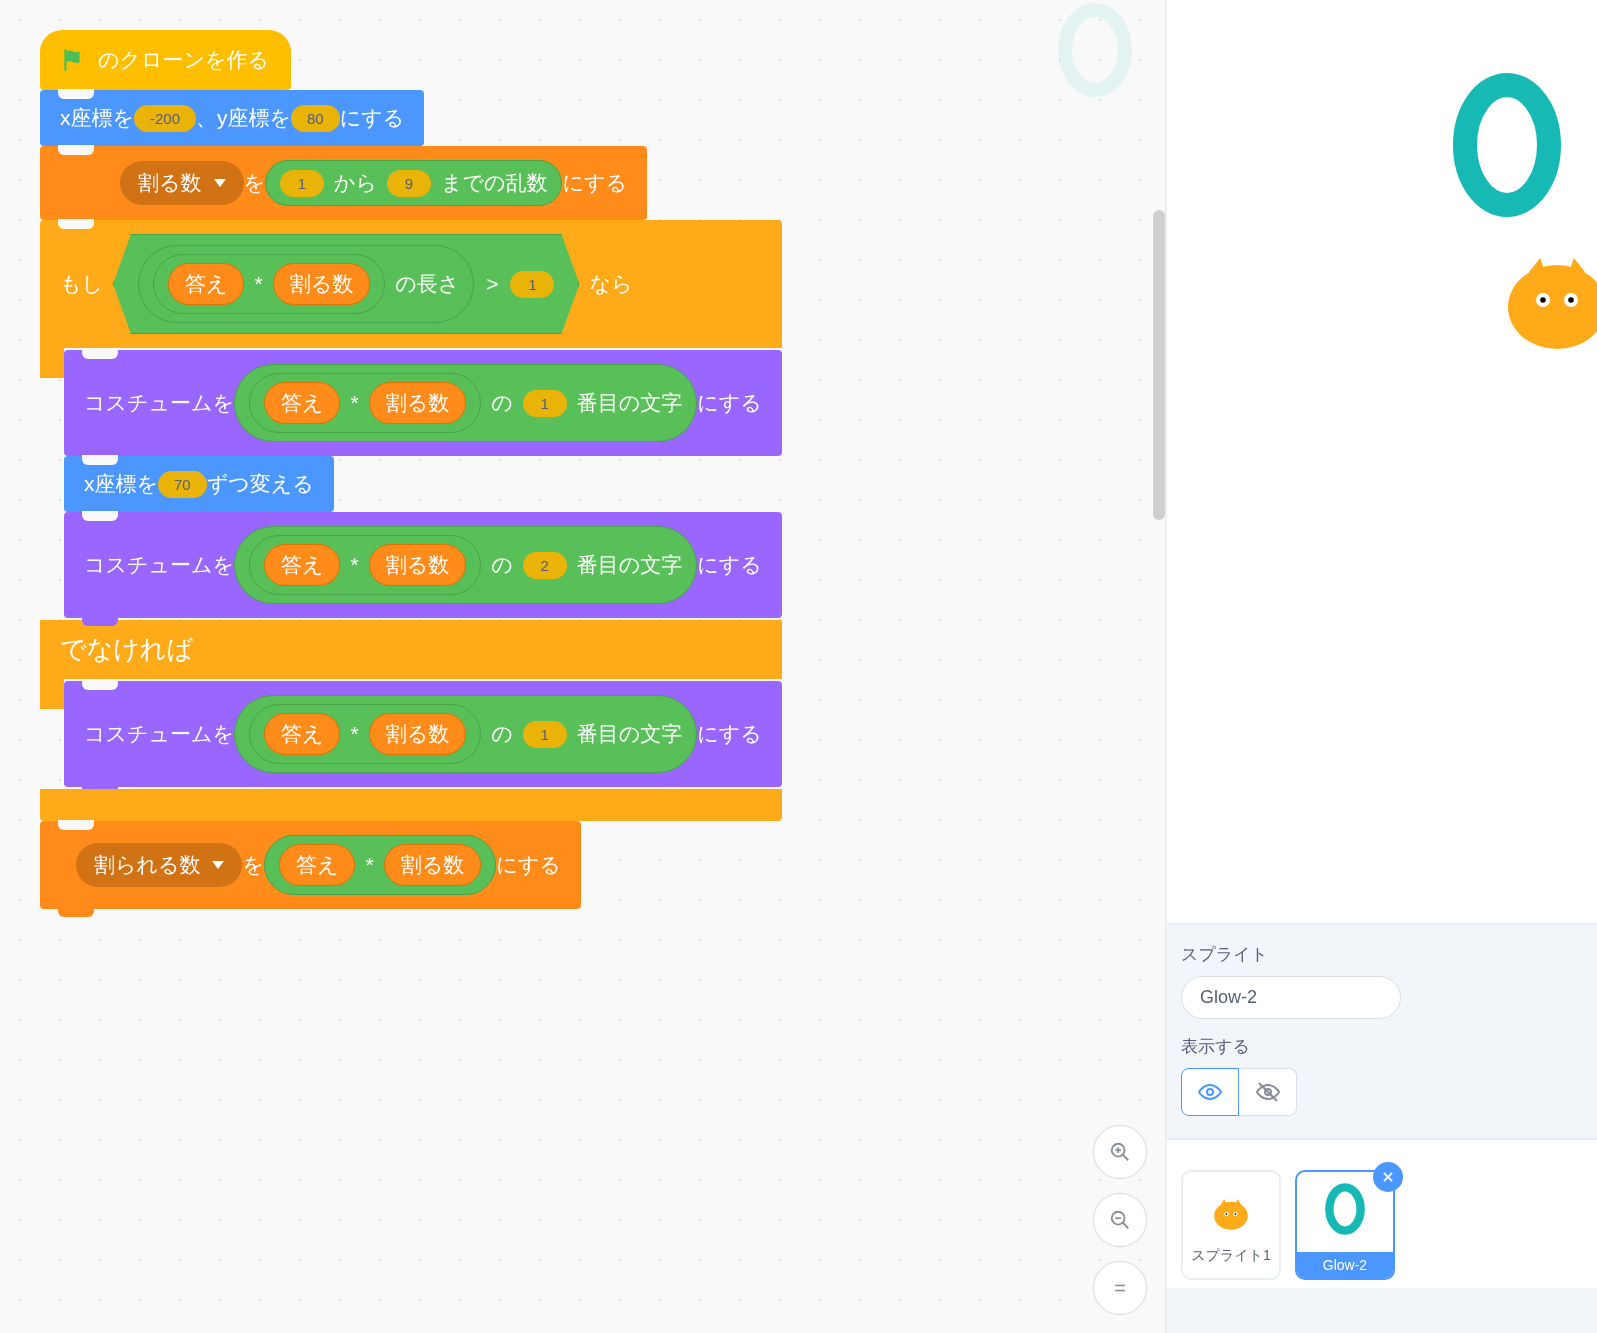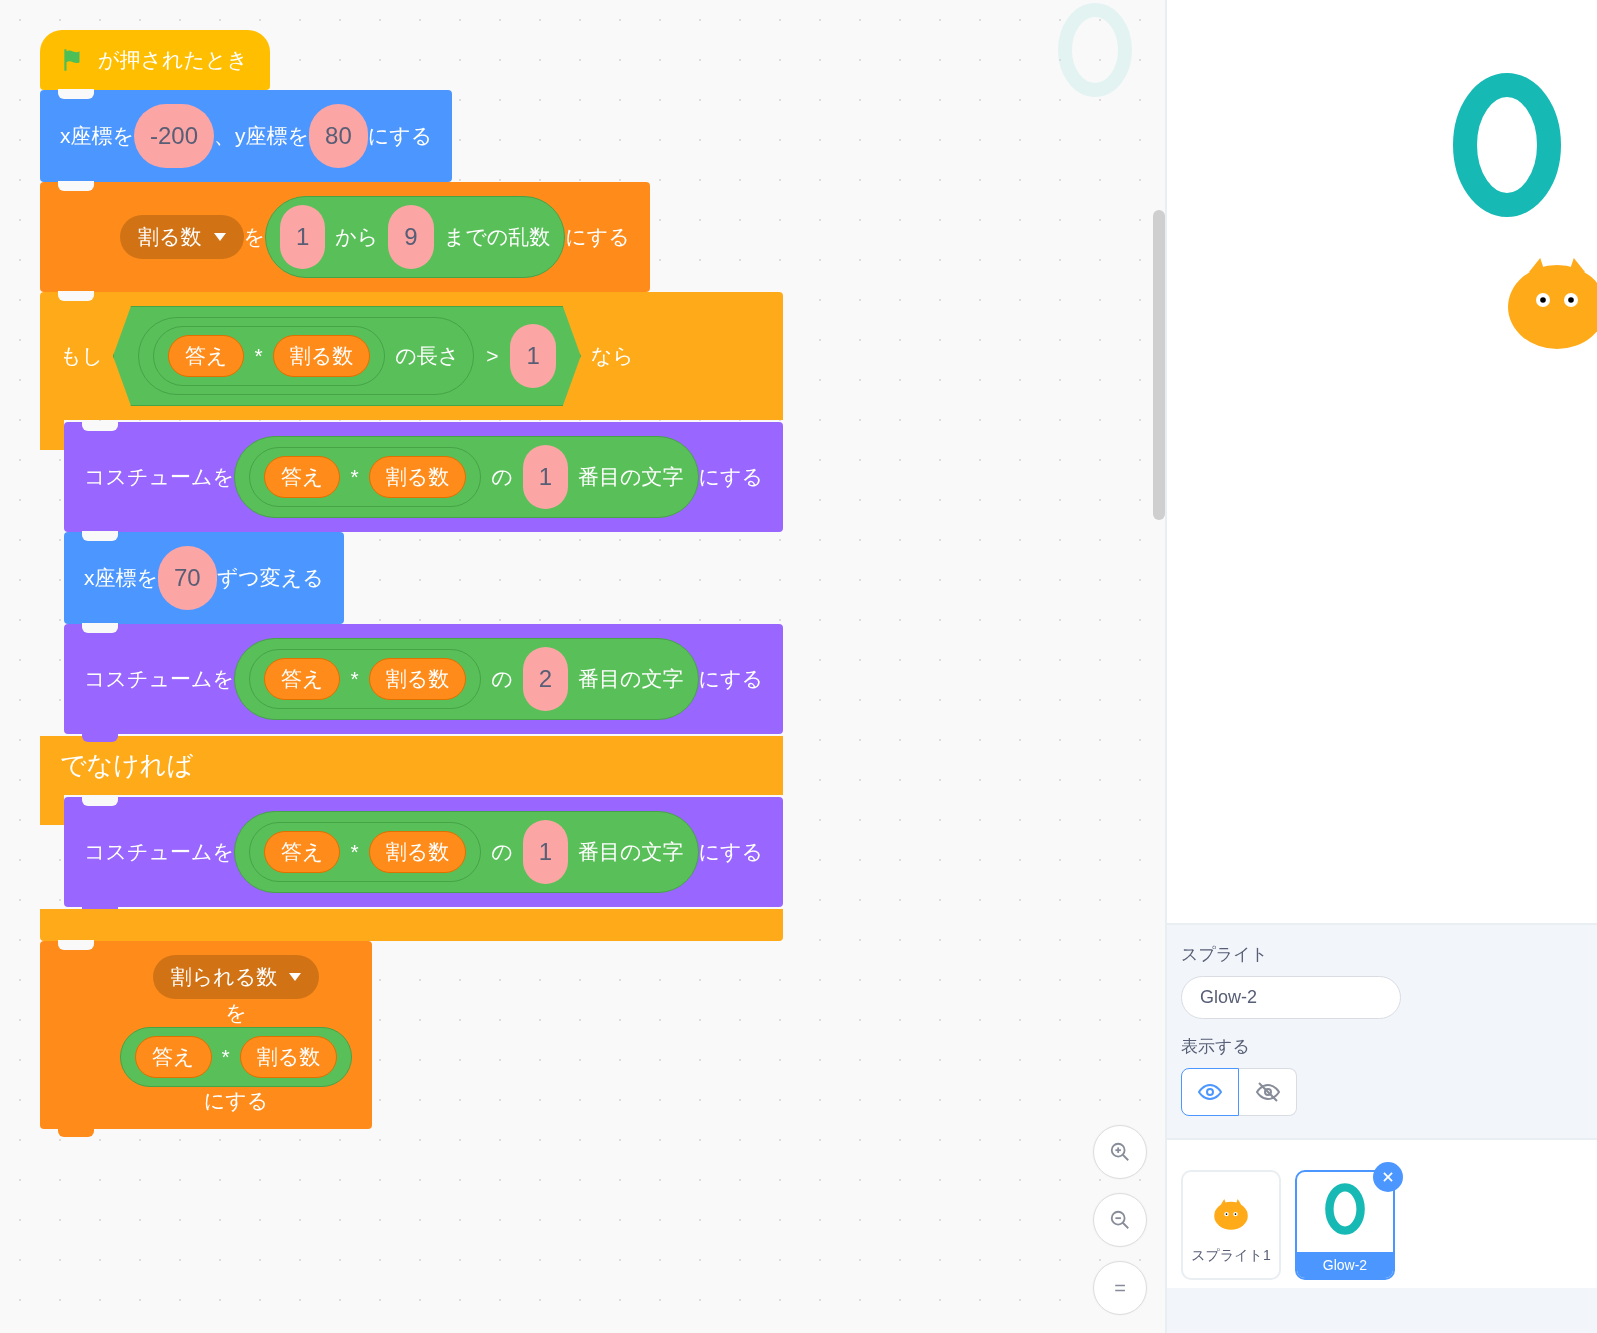--- a/index.html
+++ b/index.html
@@ -35,21 +35,21 @@
   .c-body { padding: 2px 0; }
   .c-mid { background:#ffab19; color:#fff; font-size:26px; font-weight:500; padding:12px 20px; }
   .c-bottom { background:#ffab19; height: 32px; border-radius: 0 0 4px 4px; position:relative;}
   .c-bottom::after{ content:""; position:absolute; left:18px; bottom:-8px; width:36px; height:12px; background:#ffab19; border-radius:0 0 6px 6px;}
   
   .motion { background:#4c97ff; }
   .data   { background:#ff8c1a; }
   .looks  { background:#9966ff; }
   .control{ background:#ffab19; }
   
-  .input-round { background:#fca5a5; color:#575e75; border-radius: 999px; padding: 18px 16px; font-size:24px; min-width: 44px; text-align:center; display:inline-block;}
+  .input-round { background:#eab308; color:#575e75; border-radius: 999px; padding: 5px 16px; font-size:15px; min-width: 44px; text-align:center; display:inline-block;}
   .dropdown { background: rgba(0,0,0,0.18); border-radius: 999px; padding: 8px 18px; display:inline-flex; align-items:center; gap:8px; color:#fff;}
   .var-oval { background:#ff8c1a; border: 1px solid #e07000; border-radius: 999px; padding: 6px 16px; color:#fff; display:inline-block;}
   
   .op-rounded { background:#59c059; border-radius: 999px; padding: 8px 14px; display:inline-flex; align-items:center; gap:10px; color:#fff; border:1px solid #46a346;}
   .op-hex { background:#59c059; padding: 10px 24px; display:inline-flex; align-items:center; gap:12px; color:#fff; clip-path: polygon(18px 0, calc(100% - 18px) 0, 100% 50%, calc(100% - 18px) 100%, 18px 100%, 0 50%); border:1px solid #46a346;}
   
   .flag-icon svg { display:block; }
   .tri { display:inline-block; width:0; height:0; border-left:6px solid transparent; border-right:6px solid transparent; border-top:8px solid #fff; margin-left:4px;}
   
   .watermark { position:absolute; top:0; right:30px; opacity:0.35;}
@@ -92,21 +92,21 @@
   <div class="scrollbar"></div>
 
   <div class="stack">
     
     <div class="hat">
       <span class="flag-icon">
         <svg width="26" height="28" viewBox="0 0 24 24">
             <path fill="#4cbf56" d="M4 2v20h2V14c4-3 8 3 12 0V4c-4 3-8-3-12 0V2H4z"></path>
           </svg>
       </span>
-      <span>が押されたとき</span>
+      <span>のクローンを作る</span>
     </div>
     
     <div class="blk motion">
       <span>x座標を</span>
       <span class="input-round">-200</span>
       <span>、y座標を</span>
       <span class="input-round">80</span>
       <span>にする</span>
     </div>
     
@@ -207,21 +207,21 @@
             </span>
             <span>にする</span>
           </div>
 
         </div>
       </div>
 
       <div class="c-bottom"></div>
     </div>
     
-    <div class="blk data" style="padding-left:80px;flex-direction:column;">
+    <div class="blk data" style="padding-left:36px;">
       <span class="dropdown">
         <span>割られる数</span>
           <span class="tri"></span>
       </span>
       <span>を</span>
       <span class="op-rounded">
         <span class="var-oval">答え</span>
         <span>*</span>
         <span class="var-oval">割る数</span>
       </span>

